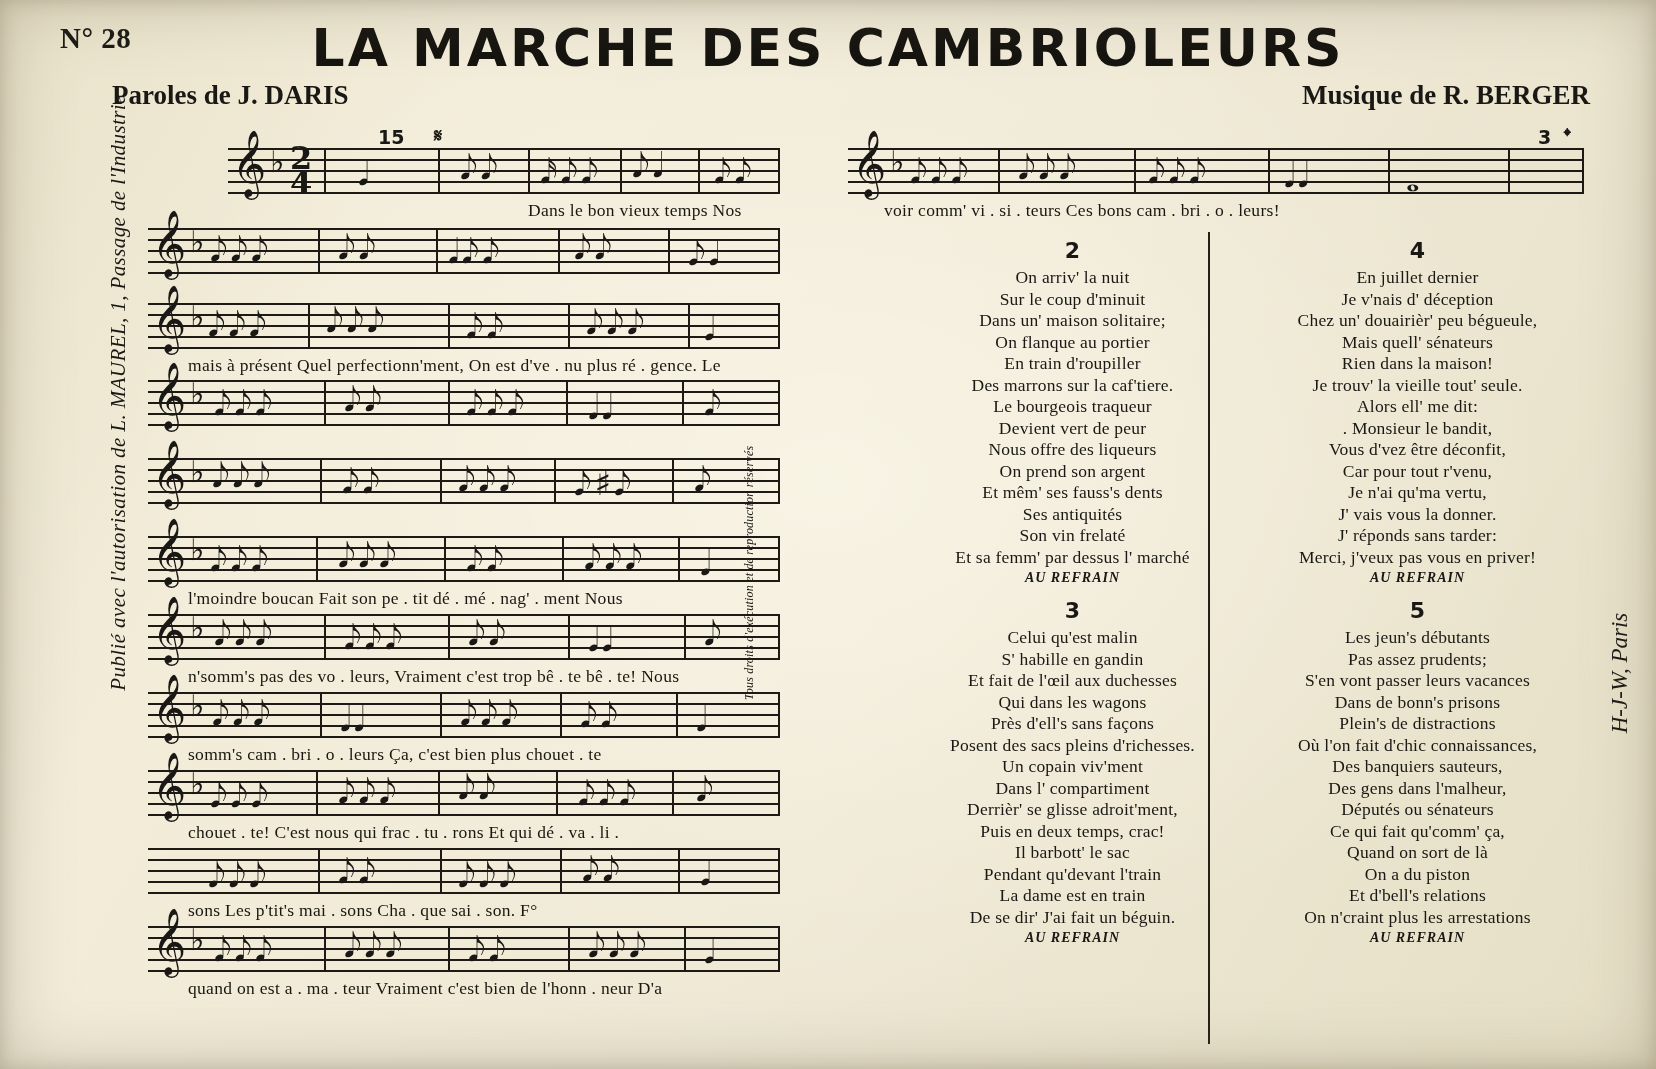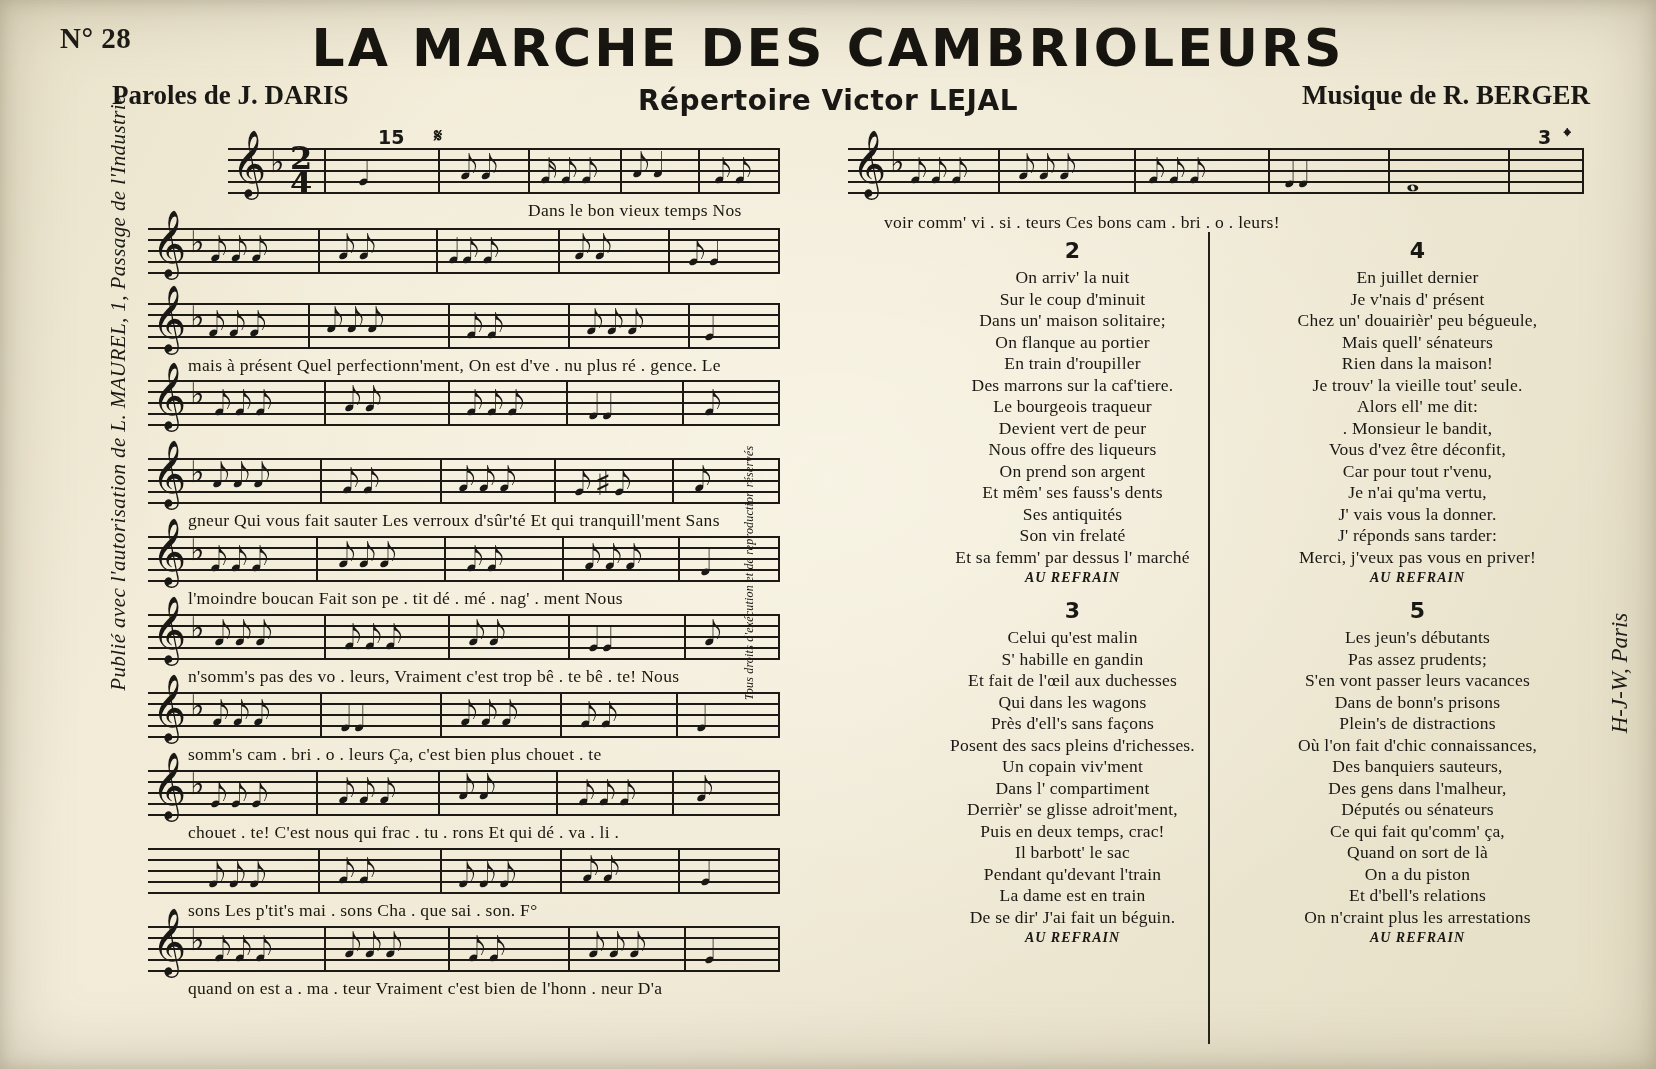--- a/index.html
+++ b/index.html
@@ -246,21 +246,20 @@
 </style>
 </head>
 <body>
 
 <div class="page">
   <div class="paper-tone"></div>
 
   <div class="cat-number">N° 28</div>
   <div class="main-title">LA MARCHE DES CAMBRIOLEURS</div>
   <div class="credit-left">Paroles de J. DARIS</div>
-  <div class="credit-center">Répertoire Victor LEJAL</div>
   <div class="credit-right">Musique de R. BERGER</div>
 
   <div class="side-left">Publié avec l'autorisation de L. MAUREL, 1, Passage de l'Industrie</div>
   <div class="side-right">H-J-W, Paris</div>
   <div class="rights-vert">Tous droits d'exécution et de reproduction réservés</div>
 
   <div class="staff-block" style="left:228px; top:148px; width:552px;">
     <div class="staff">
       <div class="line"></div>
         <div class="line"></div>
@@ -367,21 +366,20 @@
       <span class="barline" style="left:292px;"></span>
       <span class="barline" style="left:406px;"></span>
       <span class="barline" style="left:524px;"></span>
       <span class="barline" style="left:630px;"></span>
       <span class="beamgroup" style="left:64px; top:0px;">𝅘𝅥𝅮𝅘𝅥𝅮𝅘𝅥𝅮</span>
       <span class="beamgroup" style="left:194px; top:6px;">𝅘𝅥𝅮𝅘𝅥𝅮</span>
       <span class="beamgroup" style="left:310px; top:4px;">𝅘𝅥𝅮𝅘𝅥𝅮𝅘𝅥𝅮</span>
       <span class="beamgroup" style="left:426px; top:8px;">𝅘𝅥𝅮♯𝅘𝅥𝅮</span>
       <span class="beamgroup" style="left:546px; top:4px;">𝅘𝅥𝅮</span>
     </div>
-    <div class="lyric-line" style="left:40px; top:52px;">gneur   Qui vous fait sauter   Les verroux d'sûr'té   Et qui tranquill'ment  Sans</div>
   </div>
 
   <div class="staff-block" style="left:148px; top:536px; width:632px;">
     <div class="staff">
       <div class="line"></div>
         <div class="line"></div>
         <div class="line"></div>
         <div class="line"></div>
         <div class="line"></div>
       <span class="clef">𝄞</span>
@@ -529,21 +527,21 @@
       <span class="barline" style="left:660px;"></span>
       <span class="barline" style="left:734px;"></span>
       <span class="beamgroup" style="left:62px; top:6px;">𝅘𝅥𝅮𝅘𝅥𝅮𝅘𝅥𝅮</span>
       <span class="beamgroup" style="left:170px; top:2px;">𝅘𝅥𝅮𝅘𝅥𝅮𝅘𝅥𝅮</span>
       <span class="beamgroup" style="left:300px; top:6px;">𝅘𝅥𝅮𝅘𝅥𝅮𝅘𝅥𝅮</span>
       <span class="beamgroup" style="left:436px; top:10px;">𝅘𝅥𝅘𝅥</span>
       <span class="beamgroup" style="left:558px; top:14px;">𝅝</span>
       <span class="staff-mark" style="left:690px; top:-22px;">3</span>
       <span class="staff-mark" style="left:716px; top:-24px;">𝄌</span>
     </div>
-    <div class="lyric-line" style="left:36px; top:64px;">voir  comm' vi . si . teurs  Ces bons cam . bri . o . leurs!</div>
+    <div class="lyric-line" style="left:36px; top:52px;">voir  comm' vi . si . teurs  Ces bons cam . bri . o . leurs!</div>
   </div>
 
   <div class="verse-divider"></div>
 
   <div class="verses">
     <div class="verse-col">
       <div class="verse-num">2</div>
       <div class="verse-line">On arriv' la nuit</div>
       <div class="verse-line">Sur le coup d'minuit</div>
       <div class="verse-line">Dans un' maison solitaire;</div>
@@ -574,21 +572,21 @@
       <div class="verse-line">Il barbott' le sac</div>
       <div class="verse-line">Pendant qu'devant l'train</div>
       <div class="verse-line">La dame est en train</div>
       <div class="verse-line">De se dir' J'ai fait un béguin.</div>
       <div class="refrain">AU REFRAIN</div>
     </div>
 
     <div class="verse-col">
       <div class="verse-num">4</div>
       <div class="verse-line">En juillet dernier</div>
-      <div class="verse-line">Je v'nais d' présent</div>
+      <div class="verse-line">Je v'nais d' déception</div>
       <div class="verse-line">Chez un' douairièr' peu bégueule,</div>
       <div class="verse-line">Mais quell' sénateurs</div>
       <div class="verse-line">Rien dans la maison!</div>
       <div class="verse-line">Je trouv' la vieille tout' seule.</div>
       <div class="verse-line">Alors ell' me dit:</div>
       <div class="verse-line">. Monsieur le bandit,</div>
       <div class="verse-line">Vous d'vez être déconfit,</div>
       <div class="verse-line">Car pour tout r'venu,</div>
       <div class="verse-line">Je n'ai qu'ma vertu,</div>
       <div class="verse-line">J' vais vous la donner.</div>

